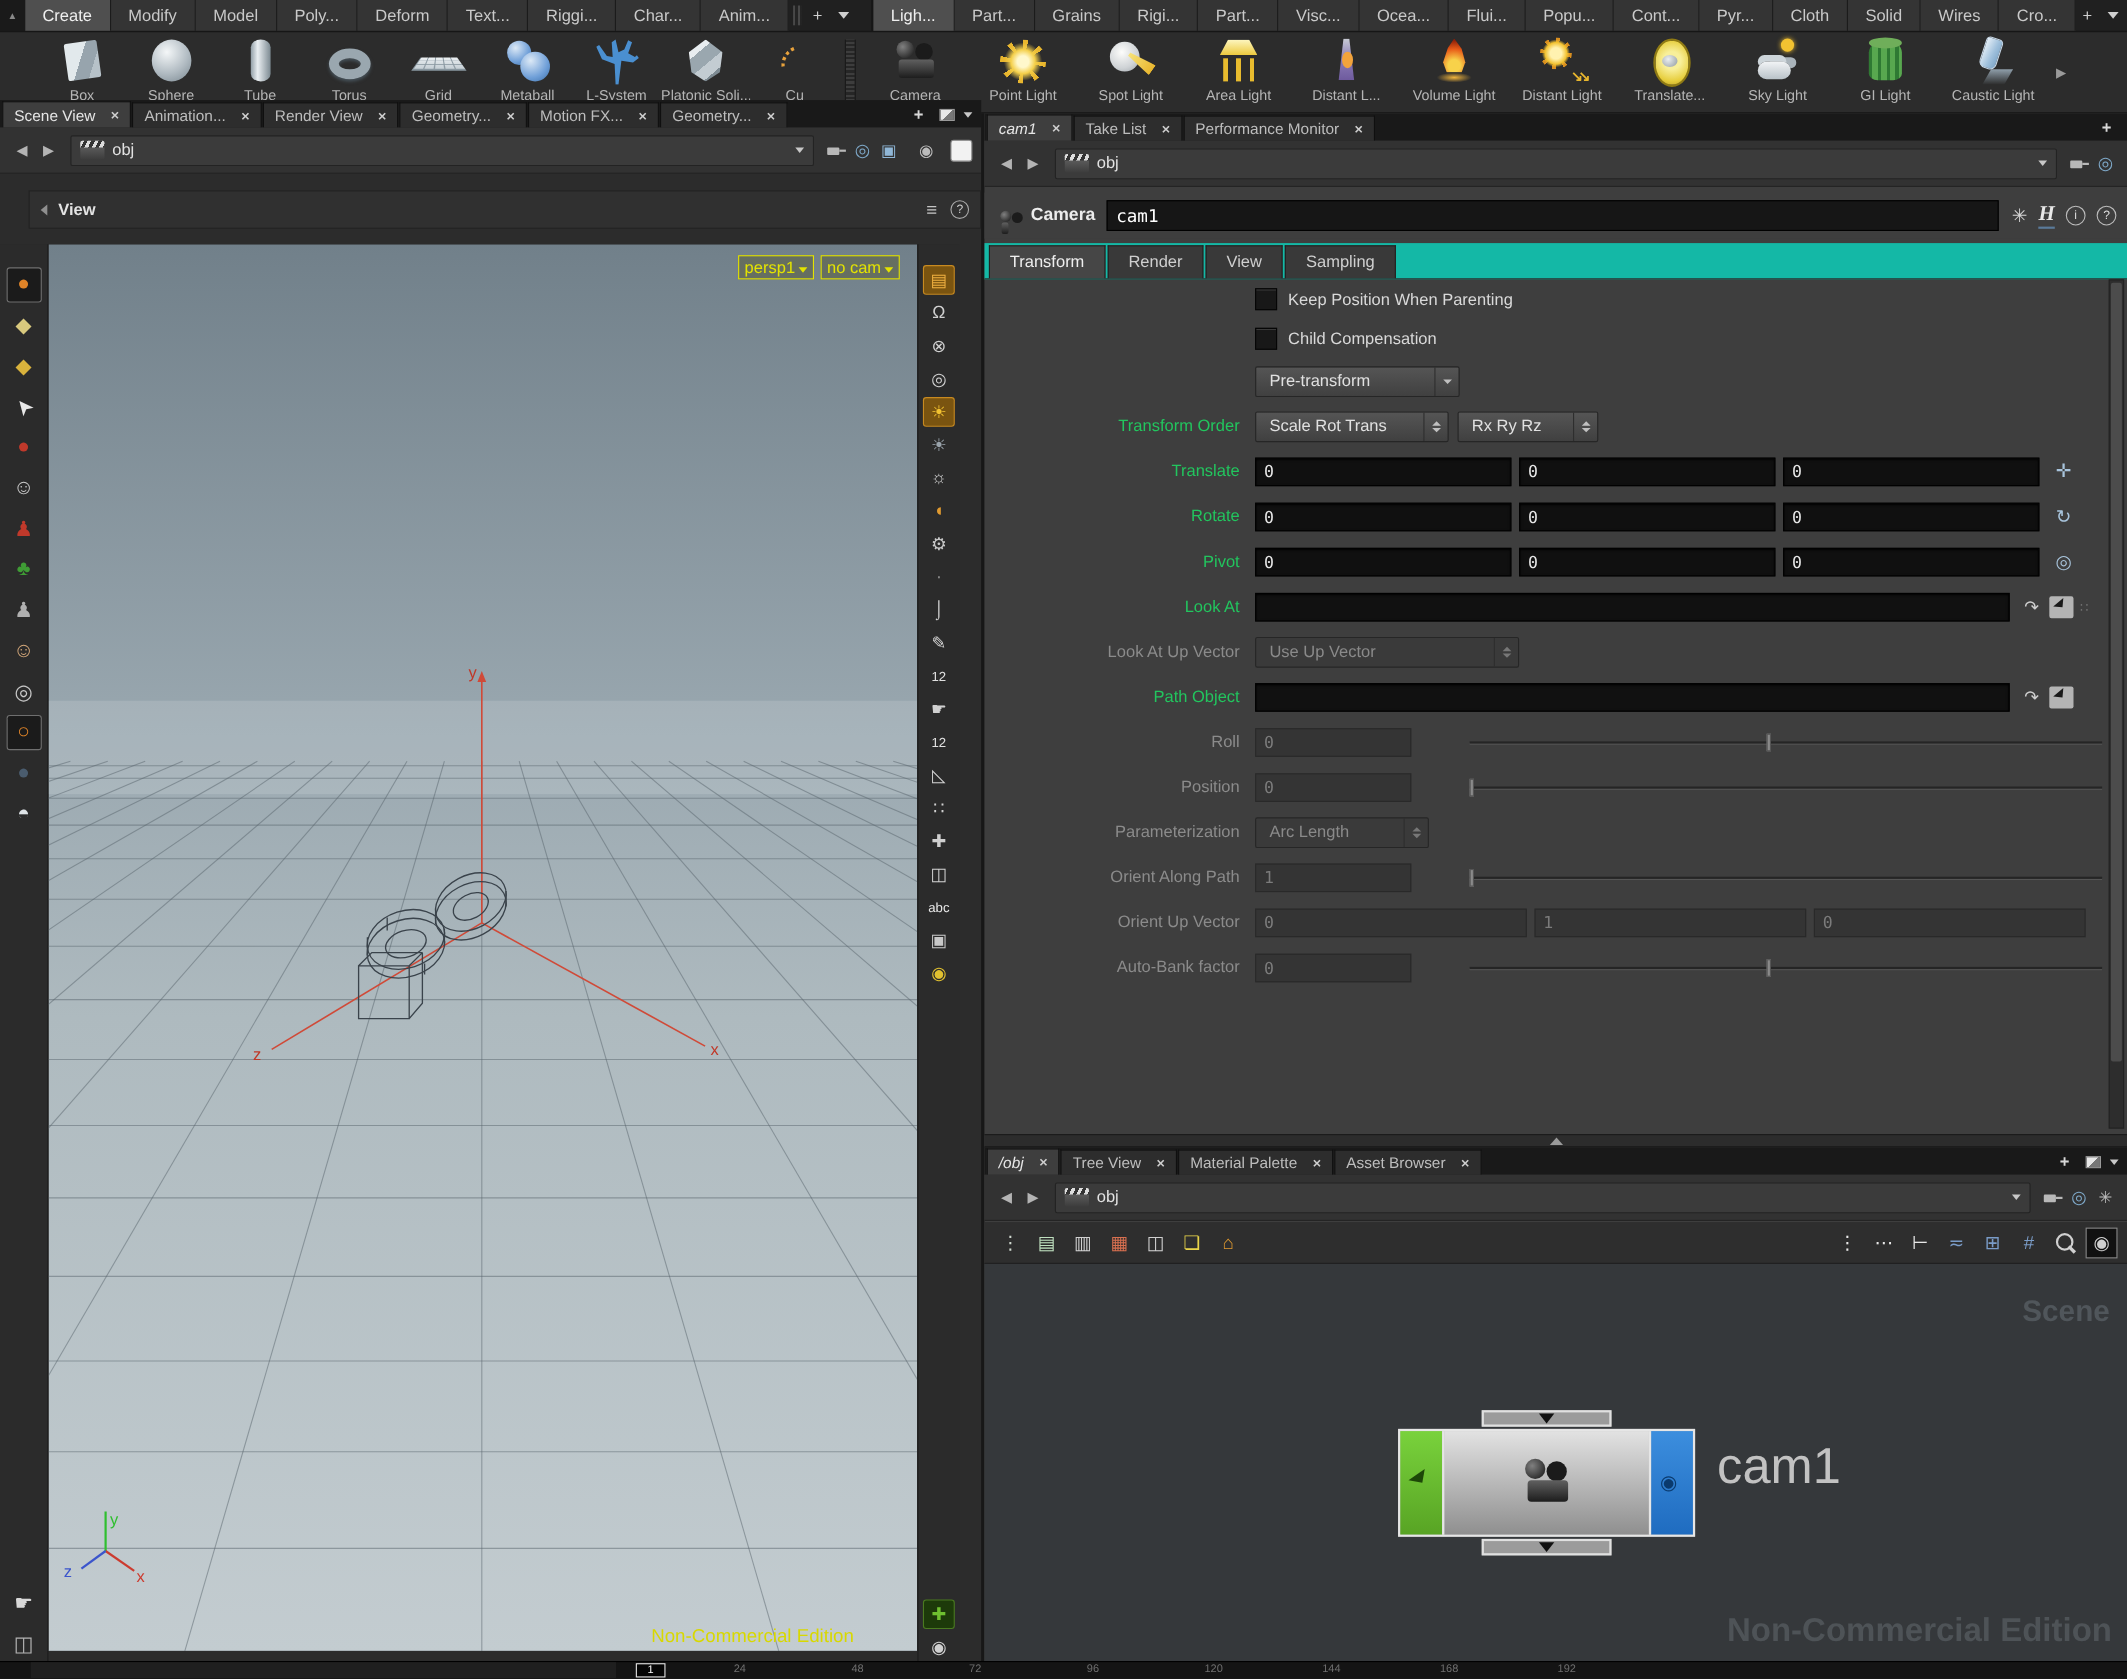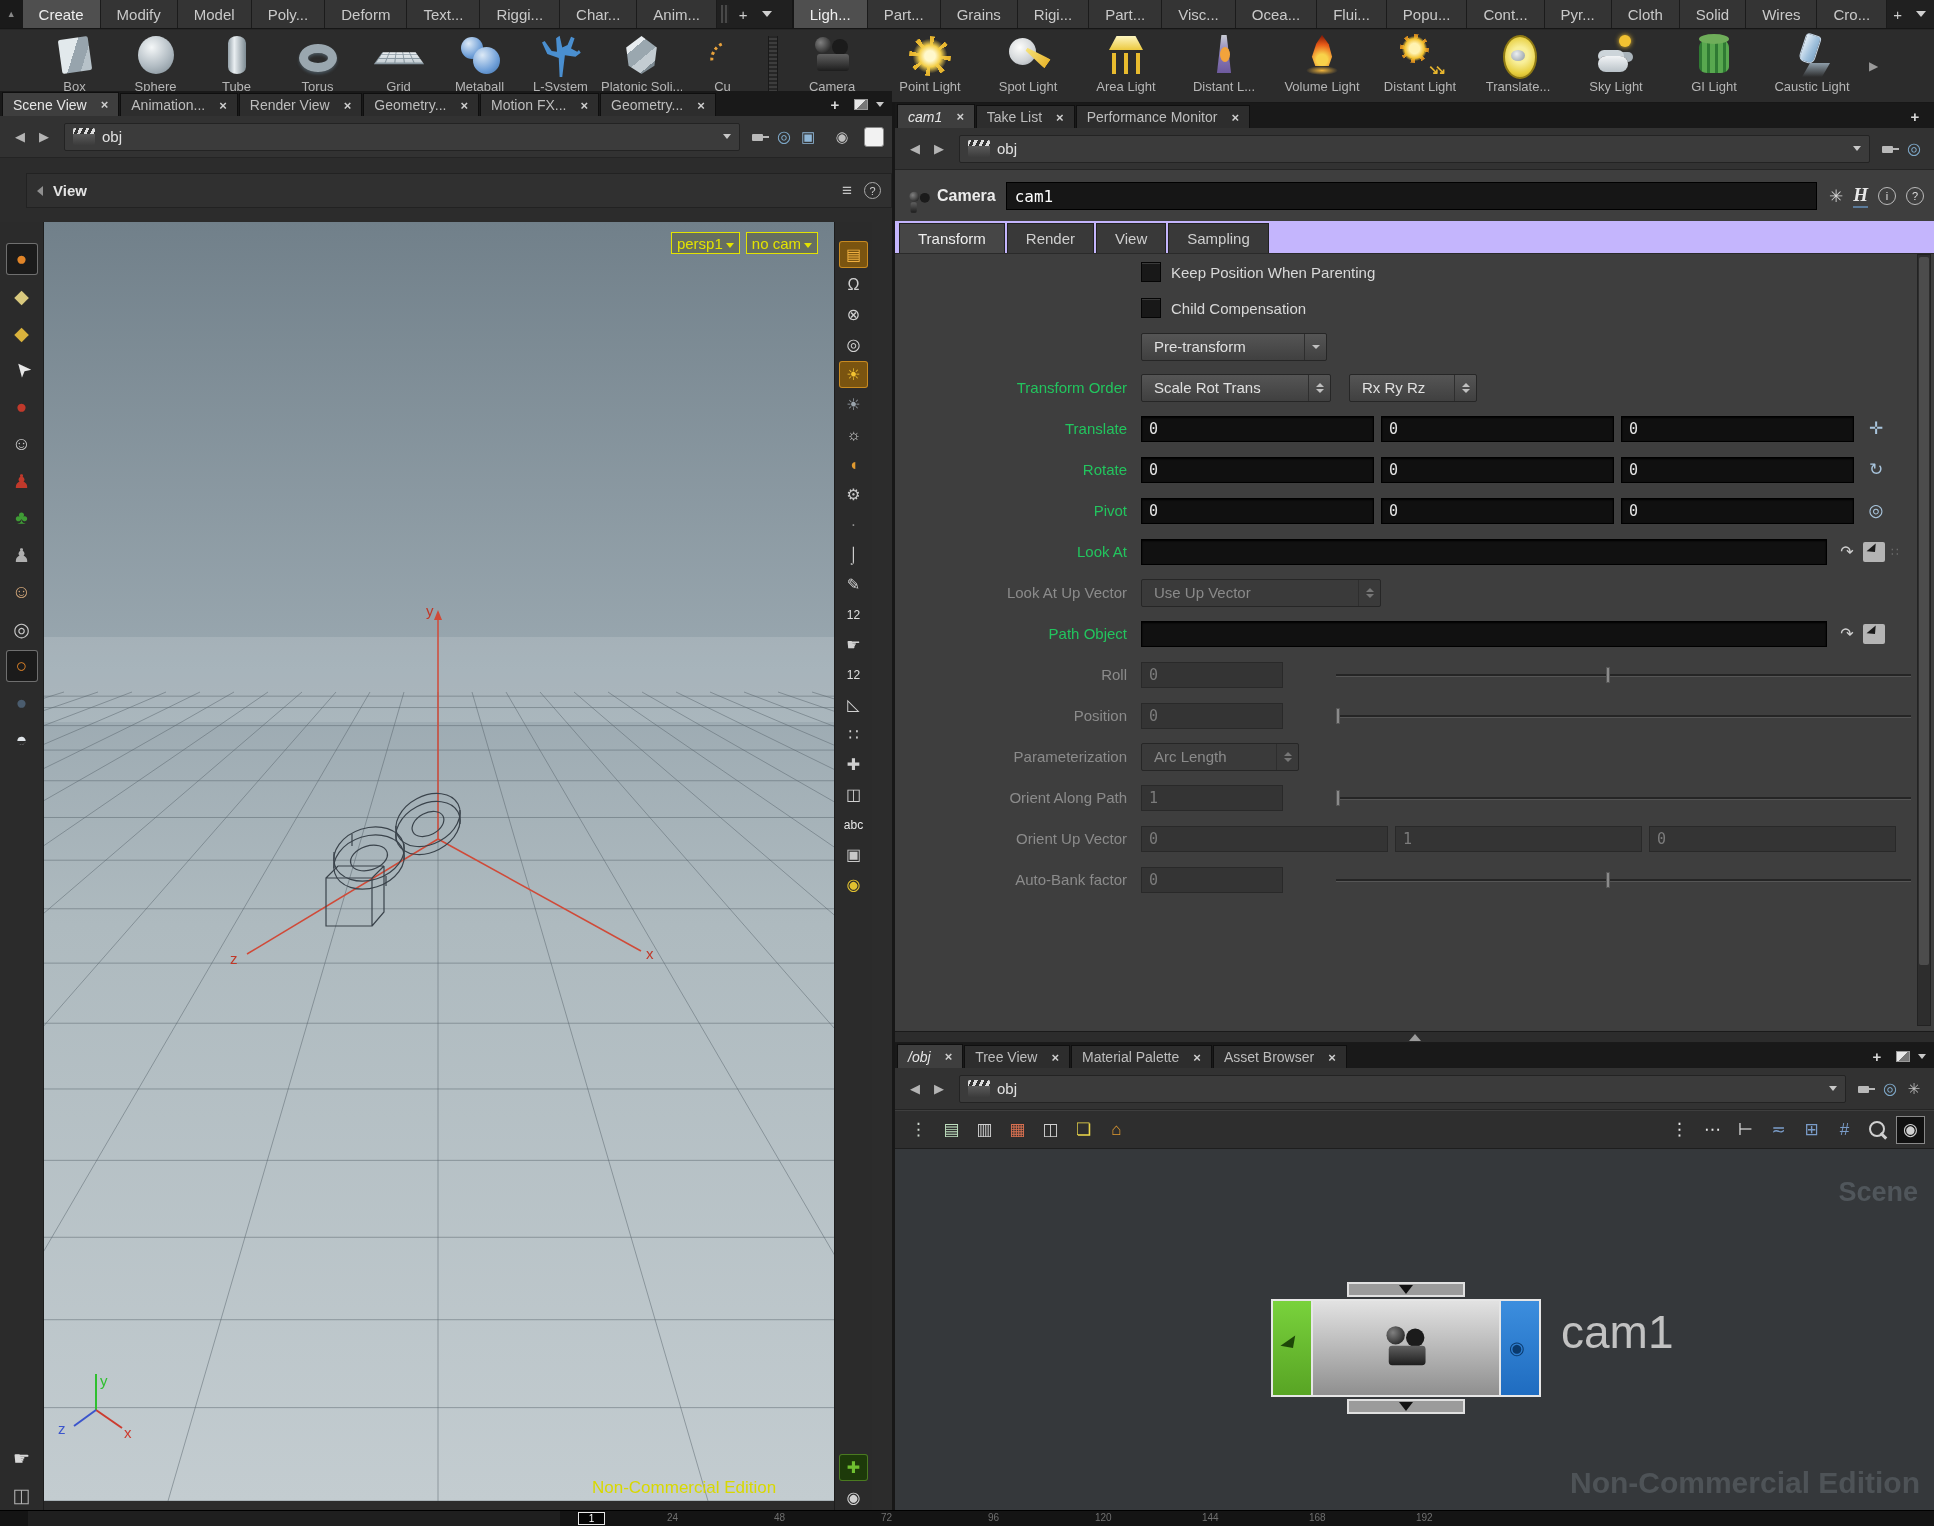--- a/index.html
+++ b/index.html
@@ -119,21 +119,21 @@
 
   
   .param-header{position:absolute;left:0;right:0;top:72px;height:42px;display:flex;align-items:center;padding:0 10px;background:#3e3e3e}
   .ph-type{font-weight:bold;color:#ececec;margin:0 10px 0 6px;font-size:16px}
   .ph-name{flex:1;height:28px;background:#161616;border:1px solid #000;color:#fff;font:16px "DejaVu Sans Mono",monospace;display:flex;align-items:center;padding:0 8px}
   .ph-icons{display:flex;align-items:center;gap:10px;margin-left:12px}
   .ph-ico{color:#d4d4d4;font-size:17px}
   .circ{width:18px;height:18px;border:1.5px solid #bbb;border-radius:50%;display:flex;align-items:center;justify-content:center;font-size:11px;color:#ddd}
   .hglyph{font-family:"Liberation Serif",serif;font-style:italic;font-weight:bold;font-size:19px;color:#e8e8e8;border-bottom:2px solid #5a7a9a}
 
-  .param-tabs{position:absolute;left:0;right:0;top:118px;height:33px;background:#c4b5fd;display:flex;align-items:flex-end;padding-left:4px;border-bottom:1px solid #2a2a2a}
+  .param-tabs{position:absolute;left:0;right:0;top:118px;height:33px;background:#14b8a6;display:flex;align-items:flex-end;padding-left:4px;border-bottom:1px solid #2a2a2a}
   .ptab2{height:30px;display:flex;align-items:center;padding:0 18px;background:#393939;border:1px solid #222;border-bottom:none;color:#cfcfcf;font-size:15px;margin-right:2px}
   .ptab2.active{background:#464646;color:#eee}
 
   .params{position:absolute;left:0;right:20px;top:151px;display:flex;flex-direction:column}
   .prow{display:flex;align-items:center;height:41px;flex:none}
   .plabel{width:246px;text-align:right;padding-right:14px;flex:none;color:#22c55e;font-size:15px;white-space:nowrap}
   .plabel.dis{color:#8b8b8b}
   .checkbox{width:20px;height:20px;background:#181818;border:1px solid #050505;box-shadow:inset 0 1px 0 #3a3a3a;margin-right:10px;flex:none}
   .cblabel{color:#d9d9d9}
   .dd{height:28px;background:linear-gradient(#555,#404040);border:1px solid #262626;border-radius:2px;display:flex;align-items:center;color:#e0e0e0;padding-left:12px;font-size:15px}
@@ -610,21 +610,21 @@
         <div class="plabel"></div>
         <div class="dd" style="width:186px">
           <span>Pre-transform</span>
           <span class="spin">
               <i class="dn"></i>
             </span>
         </div>
       </div>
       <div class="prow">
         <div class="plabel">Transform Order</div>
-        <div class="dd" style="width:190px;margin-right:18px">
+        <div class="dd" style="width:176px;margin-right:8px">
           <span>Scale Rot Trans</span>
           <span class="spin">
               <i class="up"></i>
               <i class="dn"></i>
             </span>
         </div>
         <div class="dd" style="width:128px">
           <span>Rx Ry Rz</span>
           <span class="spin">
               <i class="up"></i>

